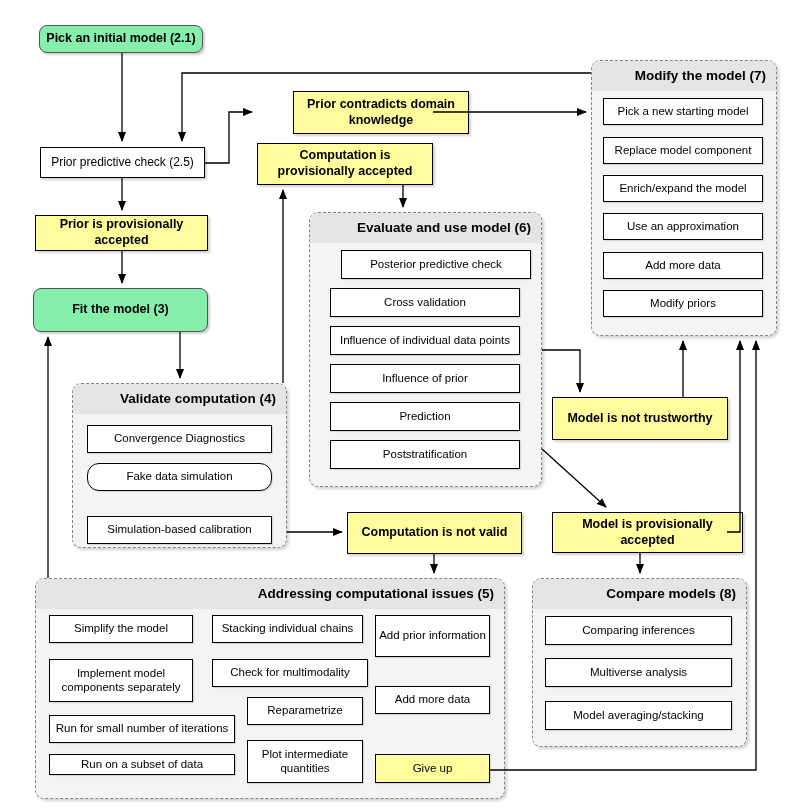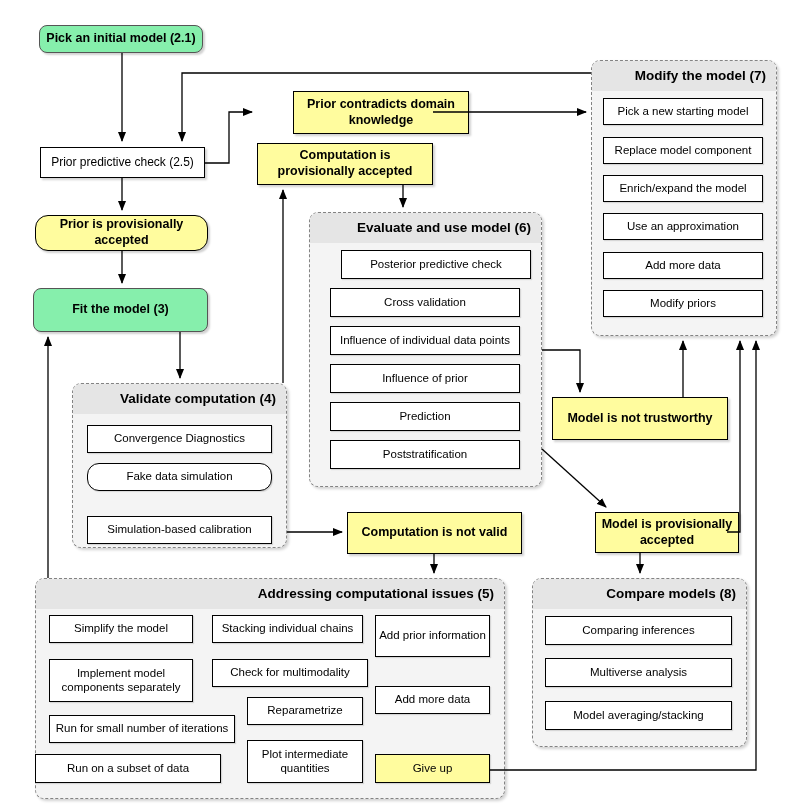--- a/index.html
+++ b/index.html
@@ -68,25 +68,25 @@
 
   <div class="panel" style="left:532px;top:578px;width:215px;height:169px;">
     <div class="band"></div>
     <div class="ptitle">Compare models (8)</div>
   </div>
 
   <div class="node grey" style="left:39px;top:25px;width:164px;height:28px;">Pick an initial model (2.1)</div>
   <div class="node plain" style="left:40px;top:147px;width:165px;height:31px;">Prior predictive check (2.5)</div>
   <div class="node yellow" style="left:257px;top:91px;width:176px;height:43px;margin-left:36px;">Prior contradicts domain knowledge</div>
   <div class="node yellow" style="left:257px;top:143px;width:176px;height:42px;">Computation is provisionally accepted</div>
-  <div class="node yellow" style="left:35px;top:215px;width:173px;height:36px;border-radius:13px;">Prior is provisionally accepted</div>
+  <div class="node yellow" style="left:35px;top:215px;width:173px;height:36px;">Prior is provisionally accepted</div>
   <div class="node grey" style="left:33px;top:288px;width:175px;height:44px;">Fit the model (3)</div>
   <div class="node yellow" style="left:347px;top:512px;width:175px;height:42px;">Computation is not valid</div>
   <div class="node yellow" style="left:552px;top:397px;width:176px;height:43px;">Model is not trustworthy</div>
-  <div class="node yellow" style="left:552px;top:512px;width:144px;height:41px;margin-left:43px;">Model is provisionally accepted</div>
+  <div class="node yellow" style="left:552px;top:512px;width:191px;height:41px;">Model is provisionally accepted</div>
 
   <div class="item" style="left:603px;top:98px;width:160px;height:27px;">Pick a new starting model</div>
   <div class="item" style="left:603px;top:137px;width:160px;height:27px;">Replace model component</div>
   <div class="item" style="left:603px;top:175px;width:160px;height:27px;">Enrich/expand the model</div>
   <div class="item" style="left:603px;top:213px;width:160px;height:27px;">Use an approximation</div>
   <div class="item" style="left:603px;top:252px;width:160px;height:27px;">Add more data</div>
   <div class="item" style="left:603px;top:290px;width:160px;height:27px;">Modify priors</div>
 
   <div class="item" style="left:330px;top:250px;width:190px;height:29px;margin-left:11px;">Posterior predictive check</div>
   <div class="item" style="left:330px;top:288px;width:190px;height:29px;">Cross validation</div>
@@ -95,21 +95,21 @@
   <div class="item" style="left:330px;top:402px;width:190px;height:29px;">Prediction</div>
   <div class="item" style="left:330px;top:440px;width:190px;height:29px;">Poststratification</div>
 
   <div class="item" style="left:87px;top:425px;width:185px;height:28px;">Convergence Diagnostics</div>
   <div class="item" style="left:87px;top:463px;width:185px;height:28px;border-radius:12px;">Fake data simulation</div>
   <div class="item" style="left:87px;top:516px;width:185px;height:28px;">Simulation-based calibration</div>
 
   <div class="item" style="left:49px;top:615px;width:144px;height:28px;">Simplify the model</div>
   <div class="item" style="left:49px;top:659px;width:144px;height:43px;">Implement model components separately</div>
   <div class="item" style="left:49px;top:715px;width:186px;height:28px;">Run for small number of iterations</div>
-  <div class="item" style="left:35px;top:754px;width:186px;height:29px;">Run on a subset of data</div>
+  <div class="item" style="left:49px;top:754px;width:186px;height:21px;">Run on a subset of data</div>
   <div class="item" style="left:212px;top:615px;width:151px;height:28px;">Stacking individual chains</div>
   <div class="item" style="left:212px;top:659px;width:156px;height:28px;">Check for multimodality</div>
   <div class="item" style="left:247px;top:697px;width:116px;height:28px;">Reparametrize</div>
   <div class="item" style="left:247px;top:740px;width:116px;height:43px;">Plot intermediate quantities</div>
   <div class="item" style="left:375px;top:615px;width:115px;height:42px;">Add prior information</div>
   <div class="item" style="left:375px;top:686px;width:115px;height:28px;">Add more data</div>
   <div class="item yellow" style="left:375px;top:754px;width:115px;height:29px;">Give up</div>
 
   <div class="item" style="left:545px;top:616px;width:187px;height:29px;">Comparing inferences</div>
   <div class="item" style="left:545px;top:658px;width:187px;height:29px;">Multiverse analysis</div>

